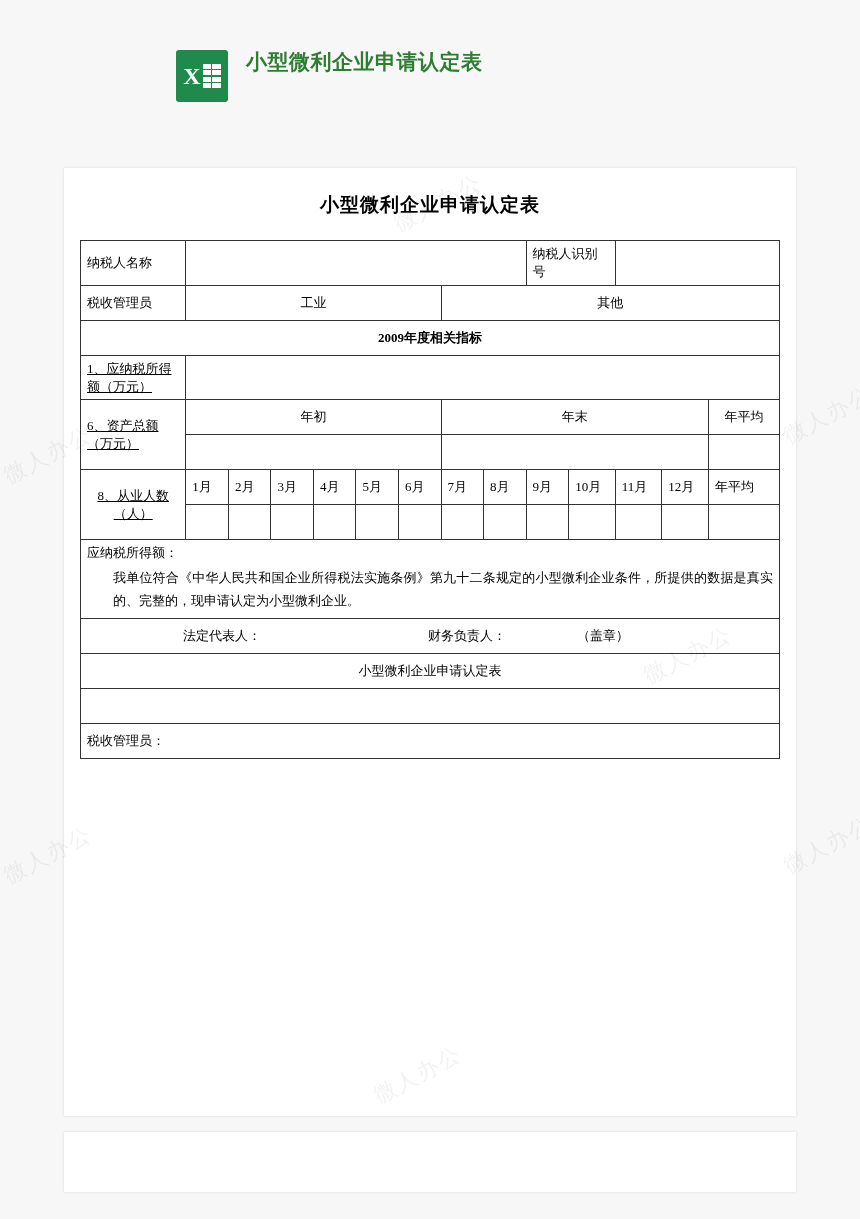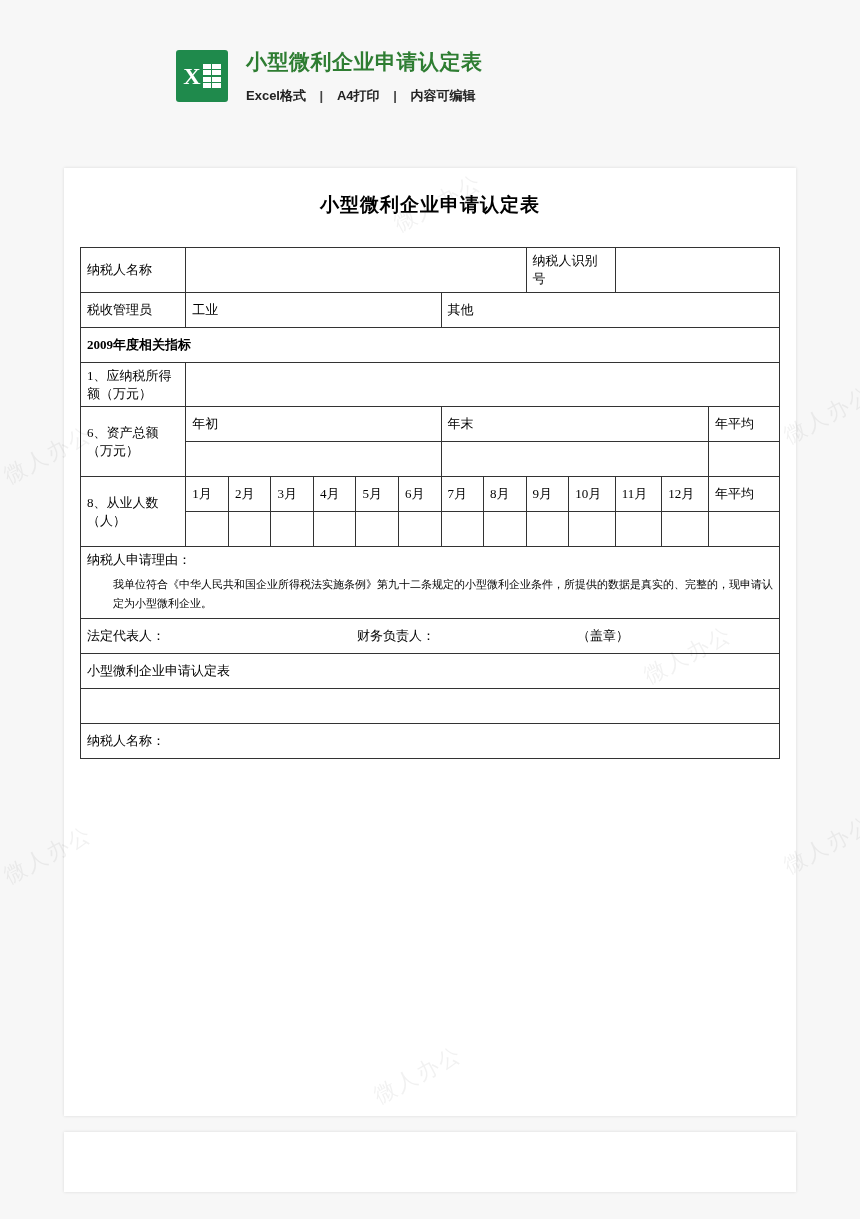--- a/index.html
+++ b/index.html
@@ -99,58 +99,60 @@
     font-family: "Liberation Serif", serif;
     font-size: 19px;
     font-weight: bold;
     color: #000;
     padding-top: 24px;
     letter-spacing: 1px;
   }
 
   table.form {
     border-collapse: collapse;
-    margin: 29px auto 0 auto;
+    margin: 22px auto 0 auto;
     width: 700px;
     table-layout: fixed;
     font-family: "Liberation Serif", serif;
     font-size: 13px;
     color: #000;
   }
   table.form td {
     border: 1px solid #333;
     padding: 4px 6px;
     vertical-align: middle;
     height: 26px;
   }
-  .c { text-align: left; }
+  .c { text-align: center; }
   .l { text-align: left; }
   .b { font-weight: bold; }
   .tall-1 { height: 40px; }
   .tall-2 { height: 46px; }
   .tall-3 { height: 58px; }
-  .rowsp-label { line-height: 1.35; }
+  .rowsp-label { line-height: 1.35; text-decoration: underline; }
 
   .reason-cell {
     height: 210px;
     vertical-align: top;
     padding-top: 8px;
   }
   .reason-label {
     font-size: 13px;
   }
   .reason-body {
     margin-top: 6px;
     padding-left: 26px;
     line-height: 1.75;
-    font-size: 11px;
+    font-size: 13px;
     text-align: justify;
+    font-family: Liberation Mono, monospace;
   }
   .sign-row td {
     height: 30px;
+    text-align: center;
   }
   .sign-flex {
     display: flex;
     align-items: center;
   }
   .sign-flex .s1 { width: 270px; }
   .sign-flex .s2 { width: 220px; font-family: Liberation Serif, serif; }
   .sign-flex .s3 { }
 
   .opinion-cell {
@@ -191,27 +193,20 @@
         <i></i>
         <i></i>
         <i></i>
         <i></i>
         <i></i>
         <i></i>
     </span>
   </div>
   <div class="header-text">
     <div class="header-title">小型微利企业申请认定表</div>
-    <div class="header-sub">
-      <span>Excel格式</span>
-      <span class="sep">|</span>
-      <span>A4打印</span>
-      <span class="sep">|</span>
-      <span>内容可编辑</span>
-    </div>
   </div>
 </div>
 
 <div class="sheet">
 
   <div class="doc-title">小型微利企业申请认定表</div>
 
   <table class="form">
     <colgroup>
       <col style="width:104px">
@@ -292,21 +287,21 @@
       <td class="c tall-1"></td>
       <td class="c tall-1"></td>
       <td class="c tall-1"></td>
       <td class="c tall-1"></td>
       <td class="c tall-1"></td>
       <td class="c tall-1"></td>
     </tr>
 
     <tr>
       <td class="l reason-cell" colspan="14">
-        <div class="reason-label">纳税人申请理由：</div>
+        <div class="reason-label">应纳税所得额：</div>
         <div class="reason-body">我单位符合《中华人民共和国企业所得税法实施条例》第九十二条规定的小型微利企业条件，所提供的数据是真实的、完整的，现申请认定为小型微利企业。</div>
       </td>
     </tr>
 
     <tr class="sign-row">
       <td class="l" colspan="14">
         <div class="sign-flex">
           <span class="s1">法定代表人：</span>
           <span class="s2">财务负责人：</span>
           <span class="s3">（盖章）</span>
@@ -316,21 +311,21 @@
 
     <tr>
       <td class="c" colspan="14">小型微利企业申请认定表</td>
     </tr>
 
     <tr>
       <td class="l opinion-cell" colspan="14"></td>
     </tr>
 
     <tr>
-      <td class="l admin-cell" colspan="14">纳税人名称：</td>
+      <td class="l admin-cell" colspan="14">税收管理员：</td>
     </tr>
   </tbody>
     </table>
 </div>
 
 <div class="sheet-bottom"></div>
 
 <div class="wm wm1">微人办公</div>
 <div class="wm wm2">微人办公</div>
 <div class="wm wm3">微人办公</div>

